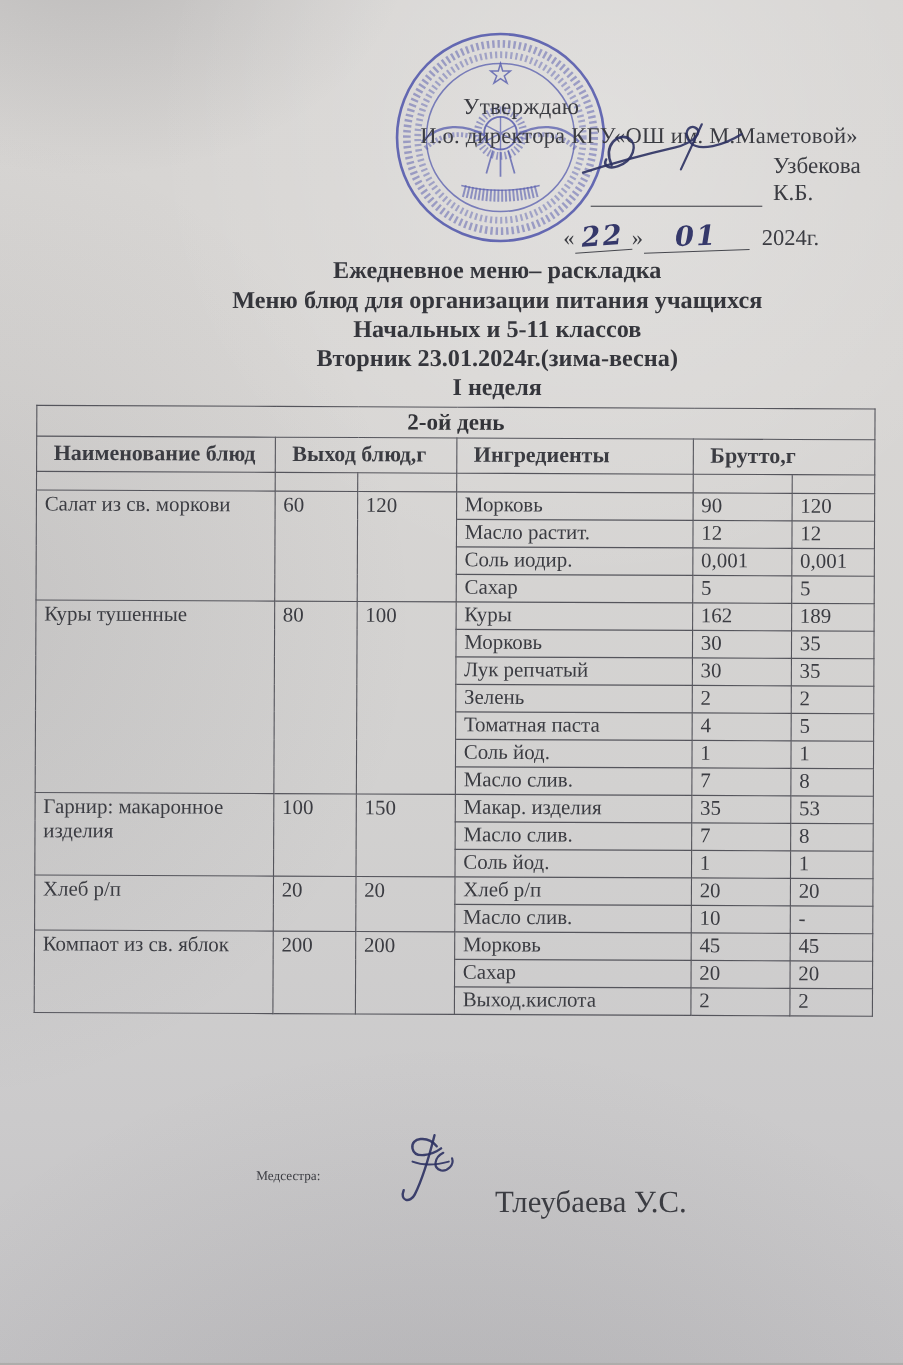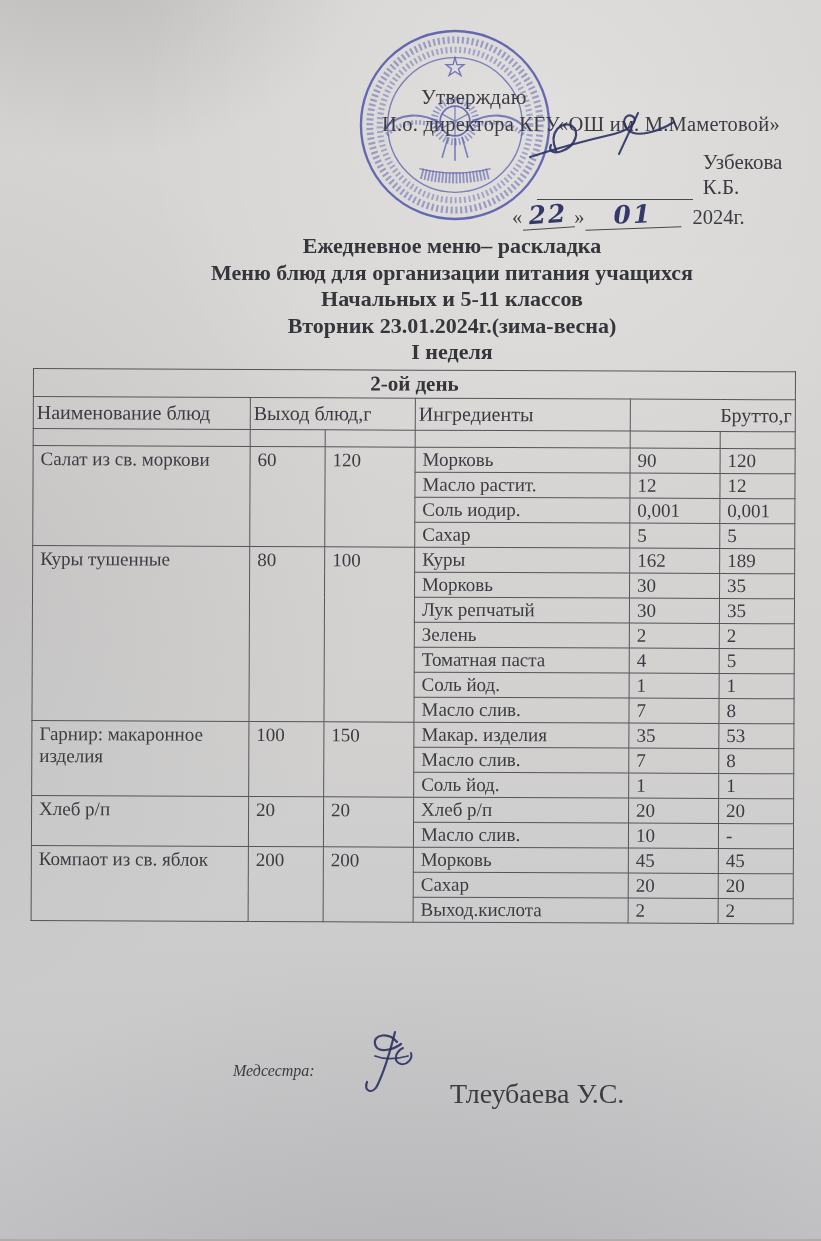--- a/index.html
+++ b/index.html
@@ -21,49 +21,49 @@
   .stamp{left:356px;top:26px;width:198px;height:198px;filter:blur(0.55px);opacity:.92;}
   .stamp svg{width:100%;height:100%;}
 
   
   .ap-line{white-space:nowrap;font-size:20.5px;letter-spacing:.2px;}
   .ap1{left:421px;top:85px;font-size:21px;}
   .ap2{left:382px;top:113px;}
   .ap3{left:537px;top:138px;display:flex;align-items:flex-end;}
   .uline{display:inline-block;border-bottom:1.6px solid #46474e;}
   .sigline{width:160px;height:26px;}
-  .ap3 .name{margin-left:10px;font-size:21px;margin-top:12px;}
+  .ap3 .name{margin-left:10px;font-size:21px;}
   .ap4{left:512px;top:166px;display:flex;align-items:flex-end;font-size:20.5px;}
   .hw{font-family:"DejaVu Serif",serif;font-style:italic;font-weight:bold;
       color:#35386a;font-size:25px;letter-spacing:2px;line-height:1;}
   .hwday{width:52px;text-align:center;height:26px;transform:rotate(-4deg);}
   .hwmon{width:96px;text-align:center;height:26px;transform:rotate(-2deg);}
   .ap4 .year{margin-left:12px;margin-top:40px;}
   .sig1{left:518px;top:110px;width:170px;height:56px;}
   .sig2{left:345px;top:1026px;width:92px;height:78px;}
   .ink{stroke:#2c3162;fill:none;stroke-linecap:round;opacity:.9;}
 
   
   .title-block{left:57px;top:233px;width:790px;text-align:center;
      font-weight:bold;font-size:22px;line-height:26.5px;color:#35363c;}
 
   
   .table-wrap{left:33px;top:368px;transform:rotate(0.25deg);transform-origin:0 0;}
   table{border-collapse:collapse;table-layout:fixed;width:762px;
         font-family:"Liberation Serif","DejaVu Serif",serif;font-size:19px;color:#3b3c42;}
   th,td{border:1.7px solid #55555c;overflow:hidden;}
   th.day-h{font-size:21px;font-weight:bold;text-align:center;height:25px;color:#333439;}
-  tr.col-h th{font-weight:normal;text-align:left;font-size:20px;height:29px;padding:1px 3px;}
-  tr.col-h th.ctr{text-align:right;}
+  tr.col-h th{font-weight:bold;text-align:left;font-size:20px;height:29px;padding:1px 15px;}
+  tr.col-h th.ctr{text-align:left;}
   tr.spacer td{height:14px;}
   tbody td{height:24px;padding:0 7px;vertical-align:middle;}
   td.gtop{vertical-align:top;padding-top:2px;line-height:1.15;}
 
   
-  .f-label{left:233px;top:1062px;font-size:16px;font-style:italic;}
+  .f-label{left:233px;top:1062px;font-size:12px;}
   .f-name{left:450px;top:1062px;font-size:28px;margin-top:16px;}
 </style>
 </head>
 <body>
 
 <div class="page">
   <div class="soft">
 
     <div class="abs stamp">
       <svg viewBox="0 0 200 200">

